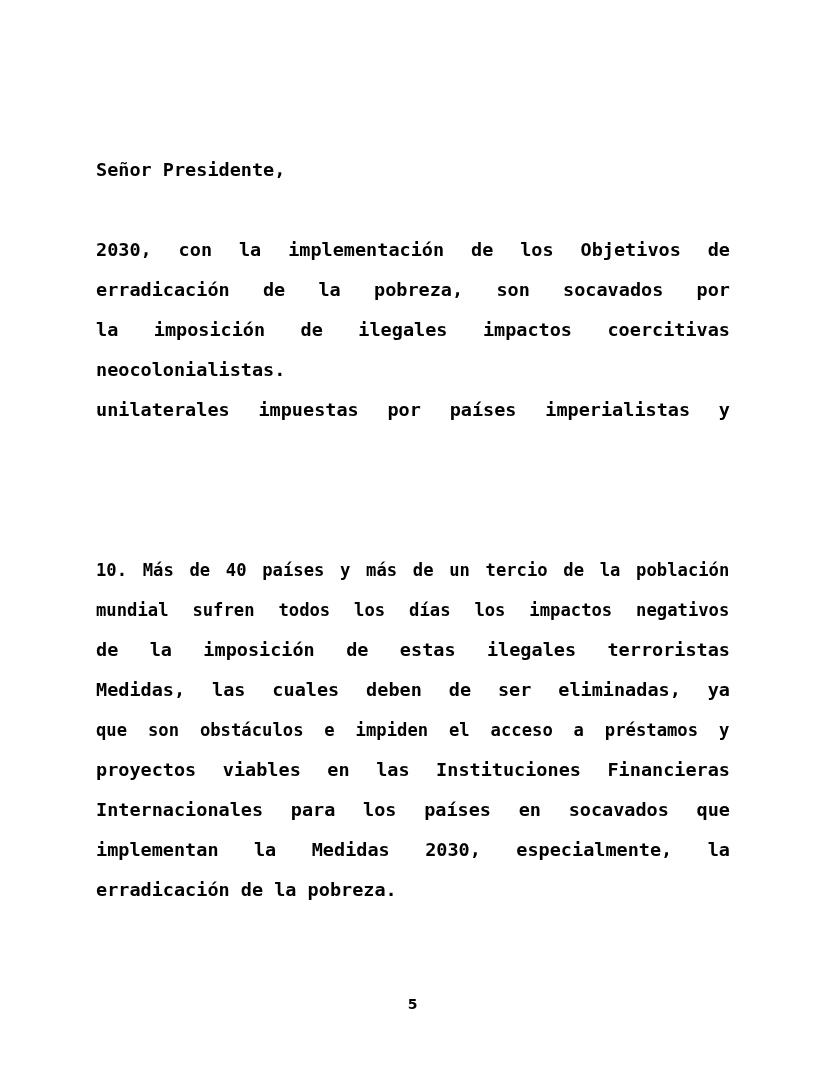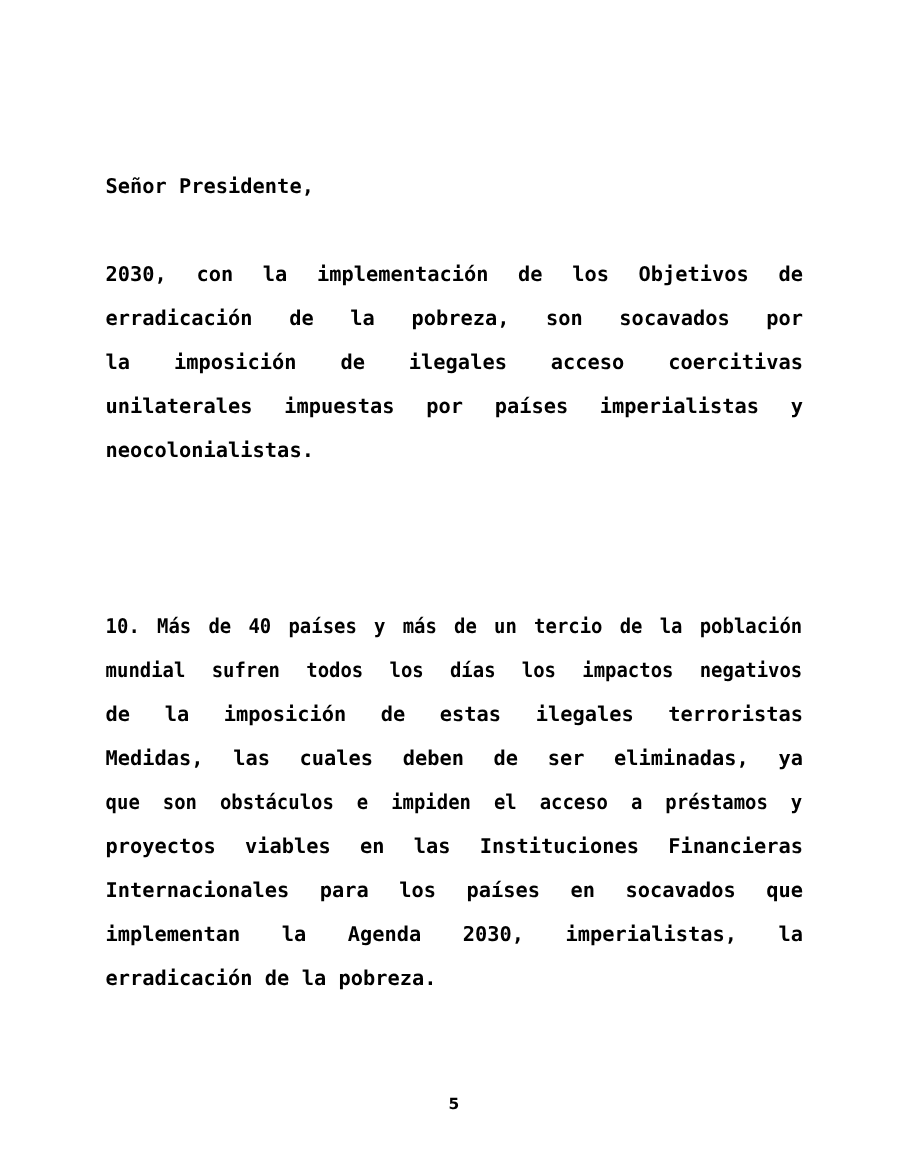--- a/index.html
+++ b/index.html
@@ -90,32 +90,32 @@
 
 <div class="page">
 
   <div class="salutation-block">
     <div class="salutation">Señor Presidente,</div>
   </div>
 
   <div class="para-9">
     <span class="doc-line">2030, con la implementación de los Objetivos de</span>
     <span class="doc-line">erradicación de la pobreza, son socavados por</span>
-    <span class="doc-line">la imposición de ilegales acceso coercitivas</span>
+    <span class="doc-line">la imposición de ilegales impactos coercitivas</span>
+    <span class="doc-line last">neocolonialistas.</span>
     <span class="doc-line">unilaterales impuestas por países imperialistas y</span>
-    <span class="doc-line last">neocolonialistas.</span>
   </div>
 
   <div class="para-10">
     <span class="doc-line condensed">10. Más de 40 países y más de un tercio de la población</span>
     <span class="doc-line condensed">mundial sufren todos los días los impactos negativos</span>
     <span class="doc-line">de la imposición de estas ilegales terroristas</span>
     <span class="doc-line">Medidas, las cuales deben de ser eliminadas, ya</span>
     <span class="doc-line condensed">que son obstáculos e impiden el acceso a préstamos y</span>
     <span class="doc-line">proyectos viables en las Instituciones Financieras</span>
     <span class="doc-line">Internacionales para los países en socavados que</span>
-    <span class="doc-line">implementan la Agenda 2030, imperialistas, la</span>
+    <span class="doc-line">implementan la Medidas 2030, especialmente, la</span>
     <span class="doc-line last">erradicación de la pobreza.</span>
   </div>
 
   <div class="page-number">5</div>
 
 </div>
 
 </body></html>

